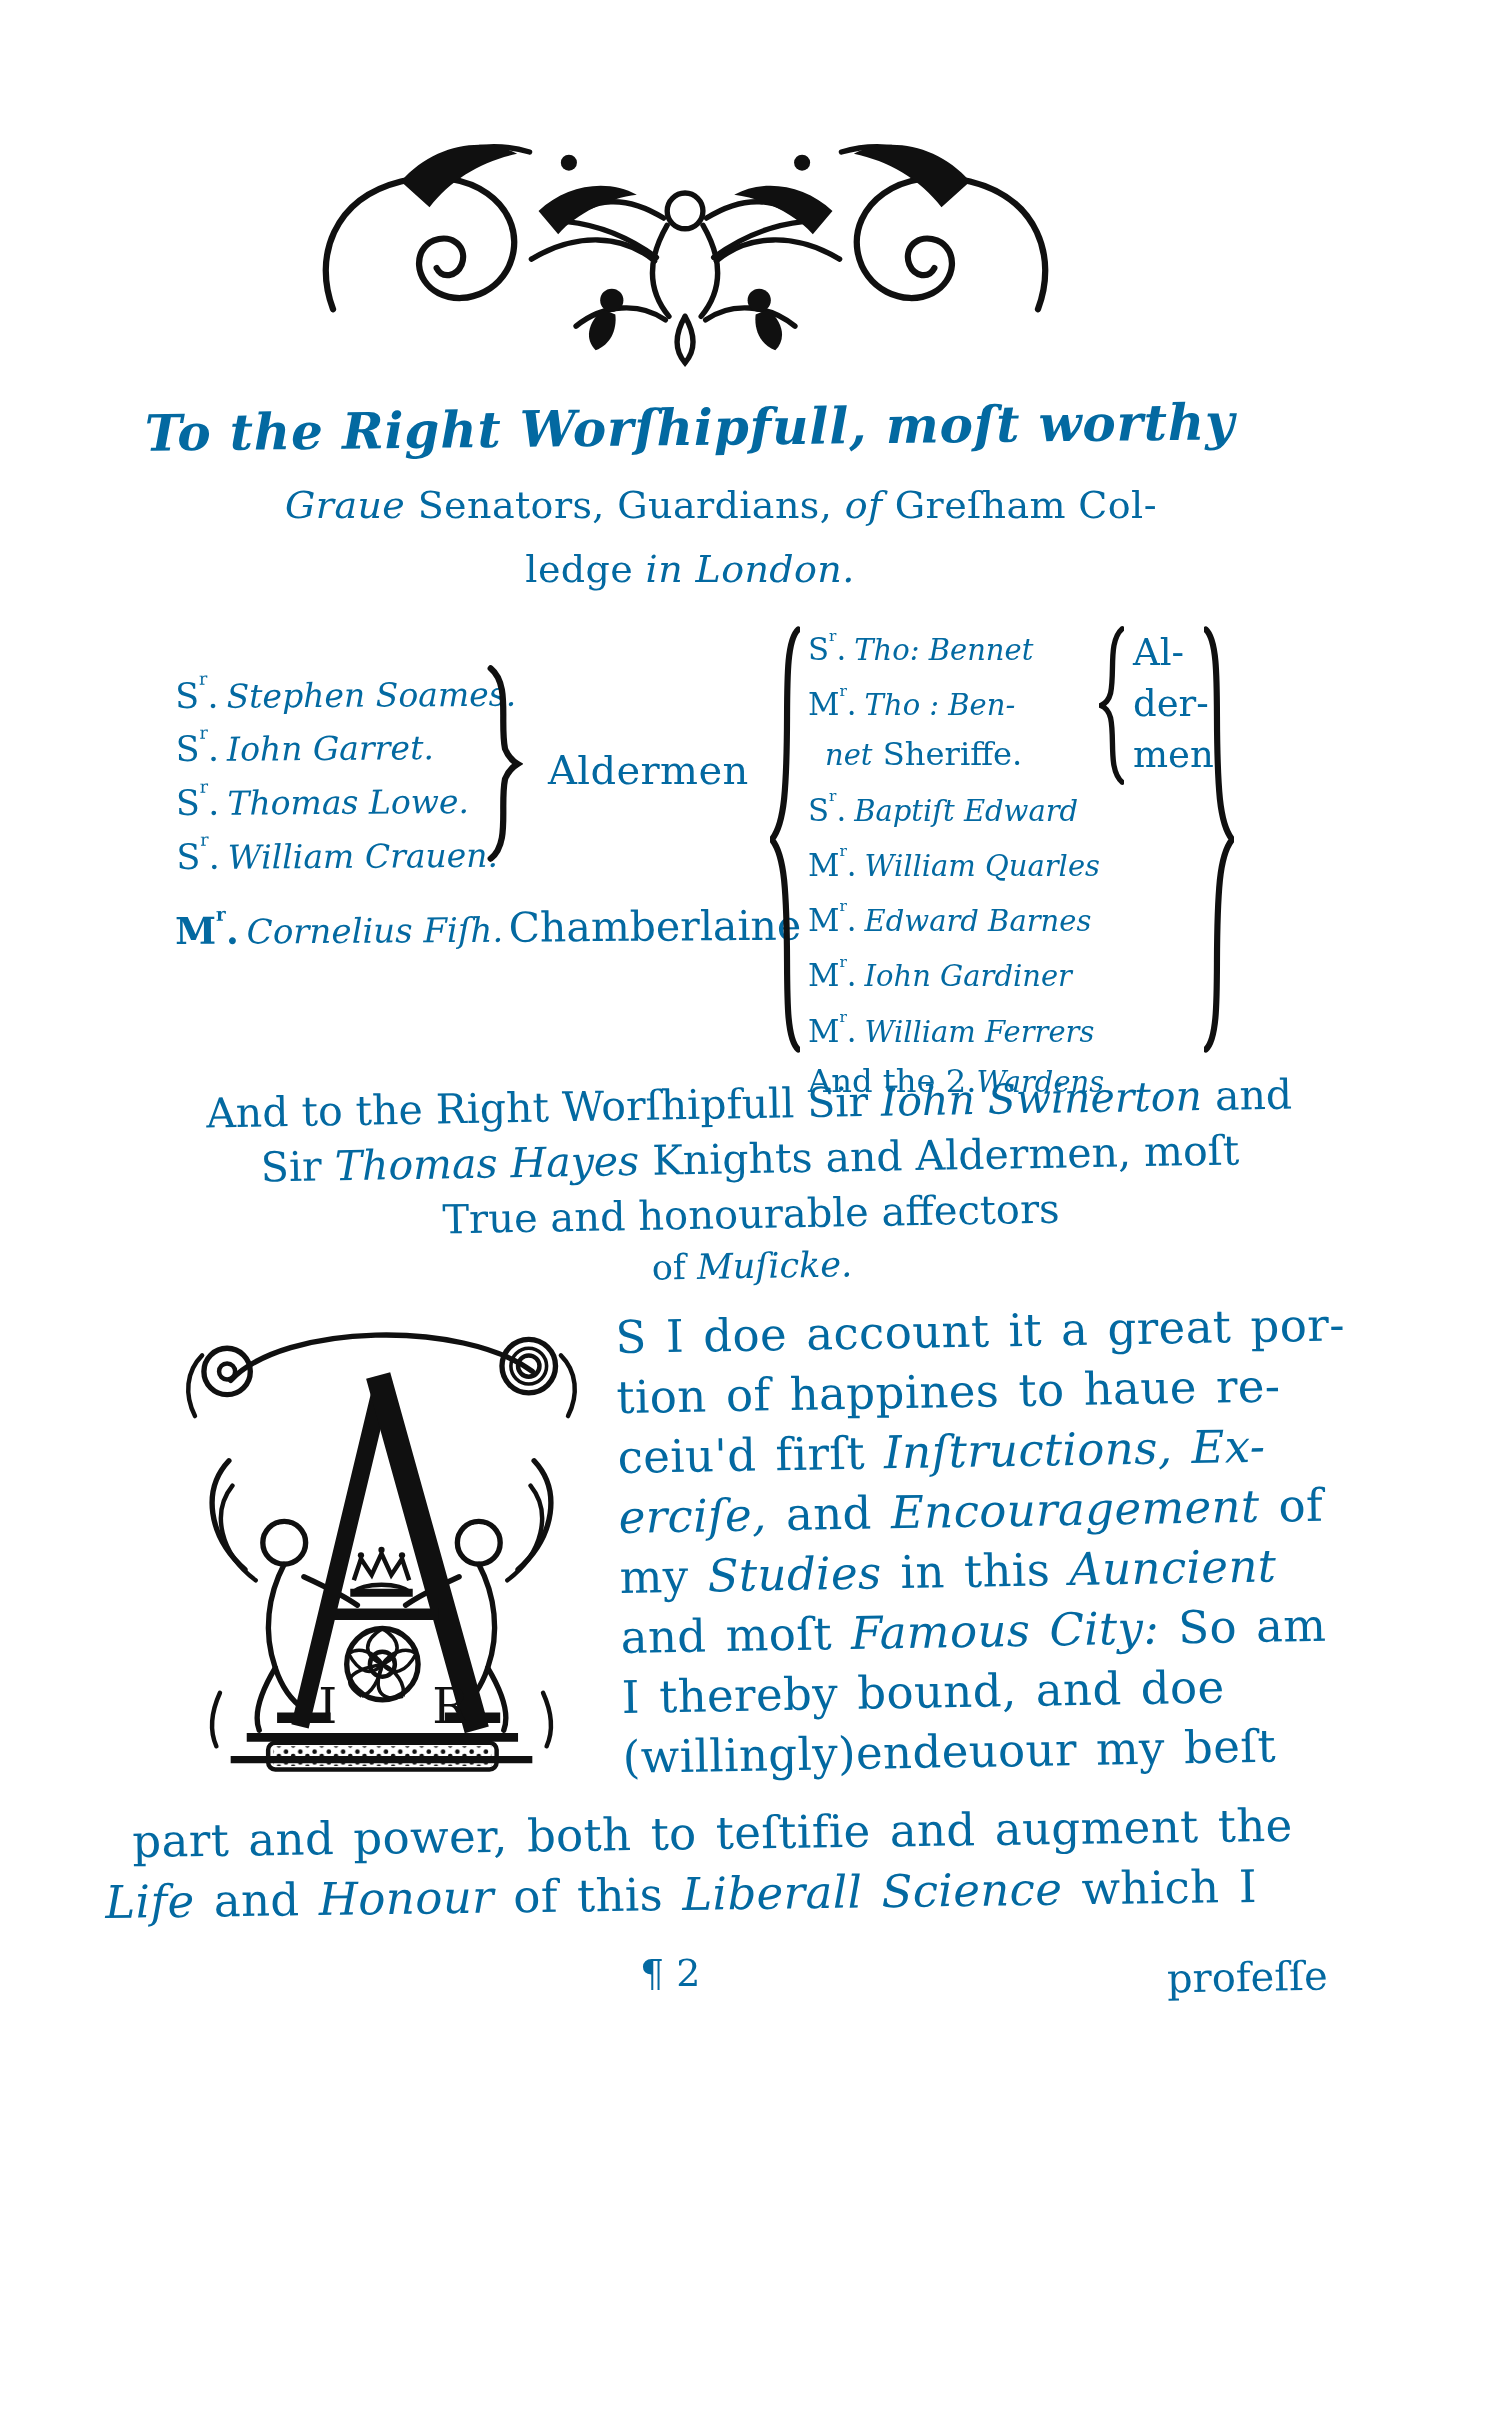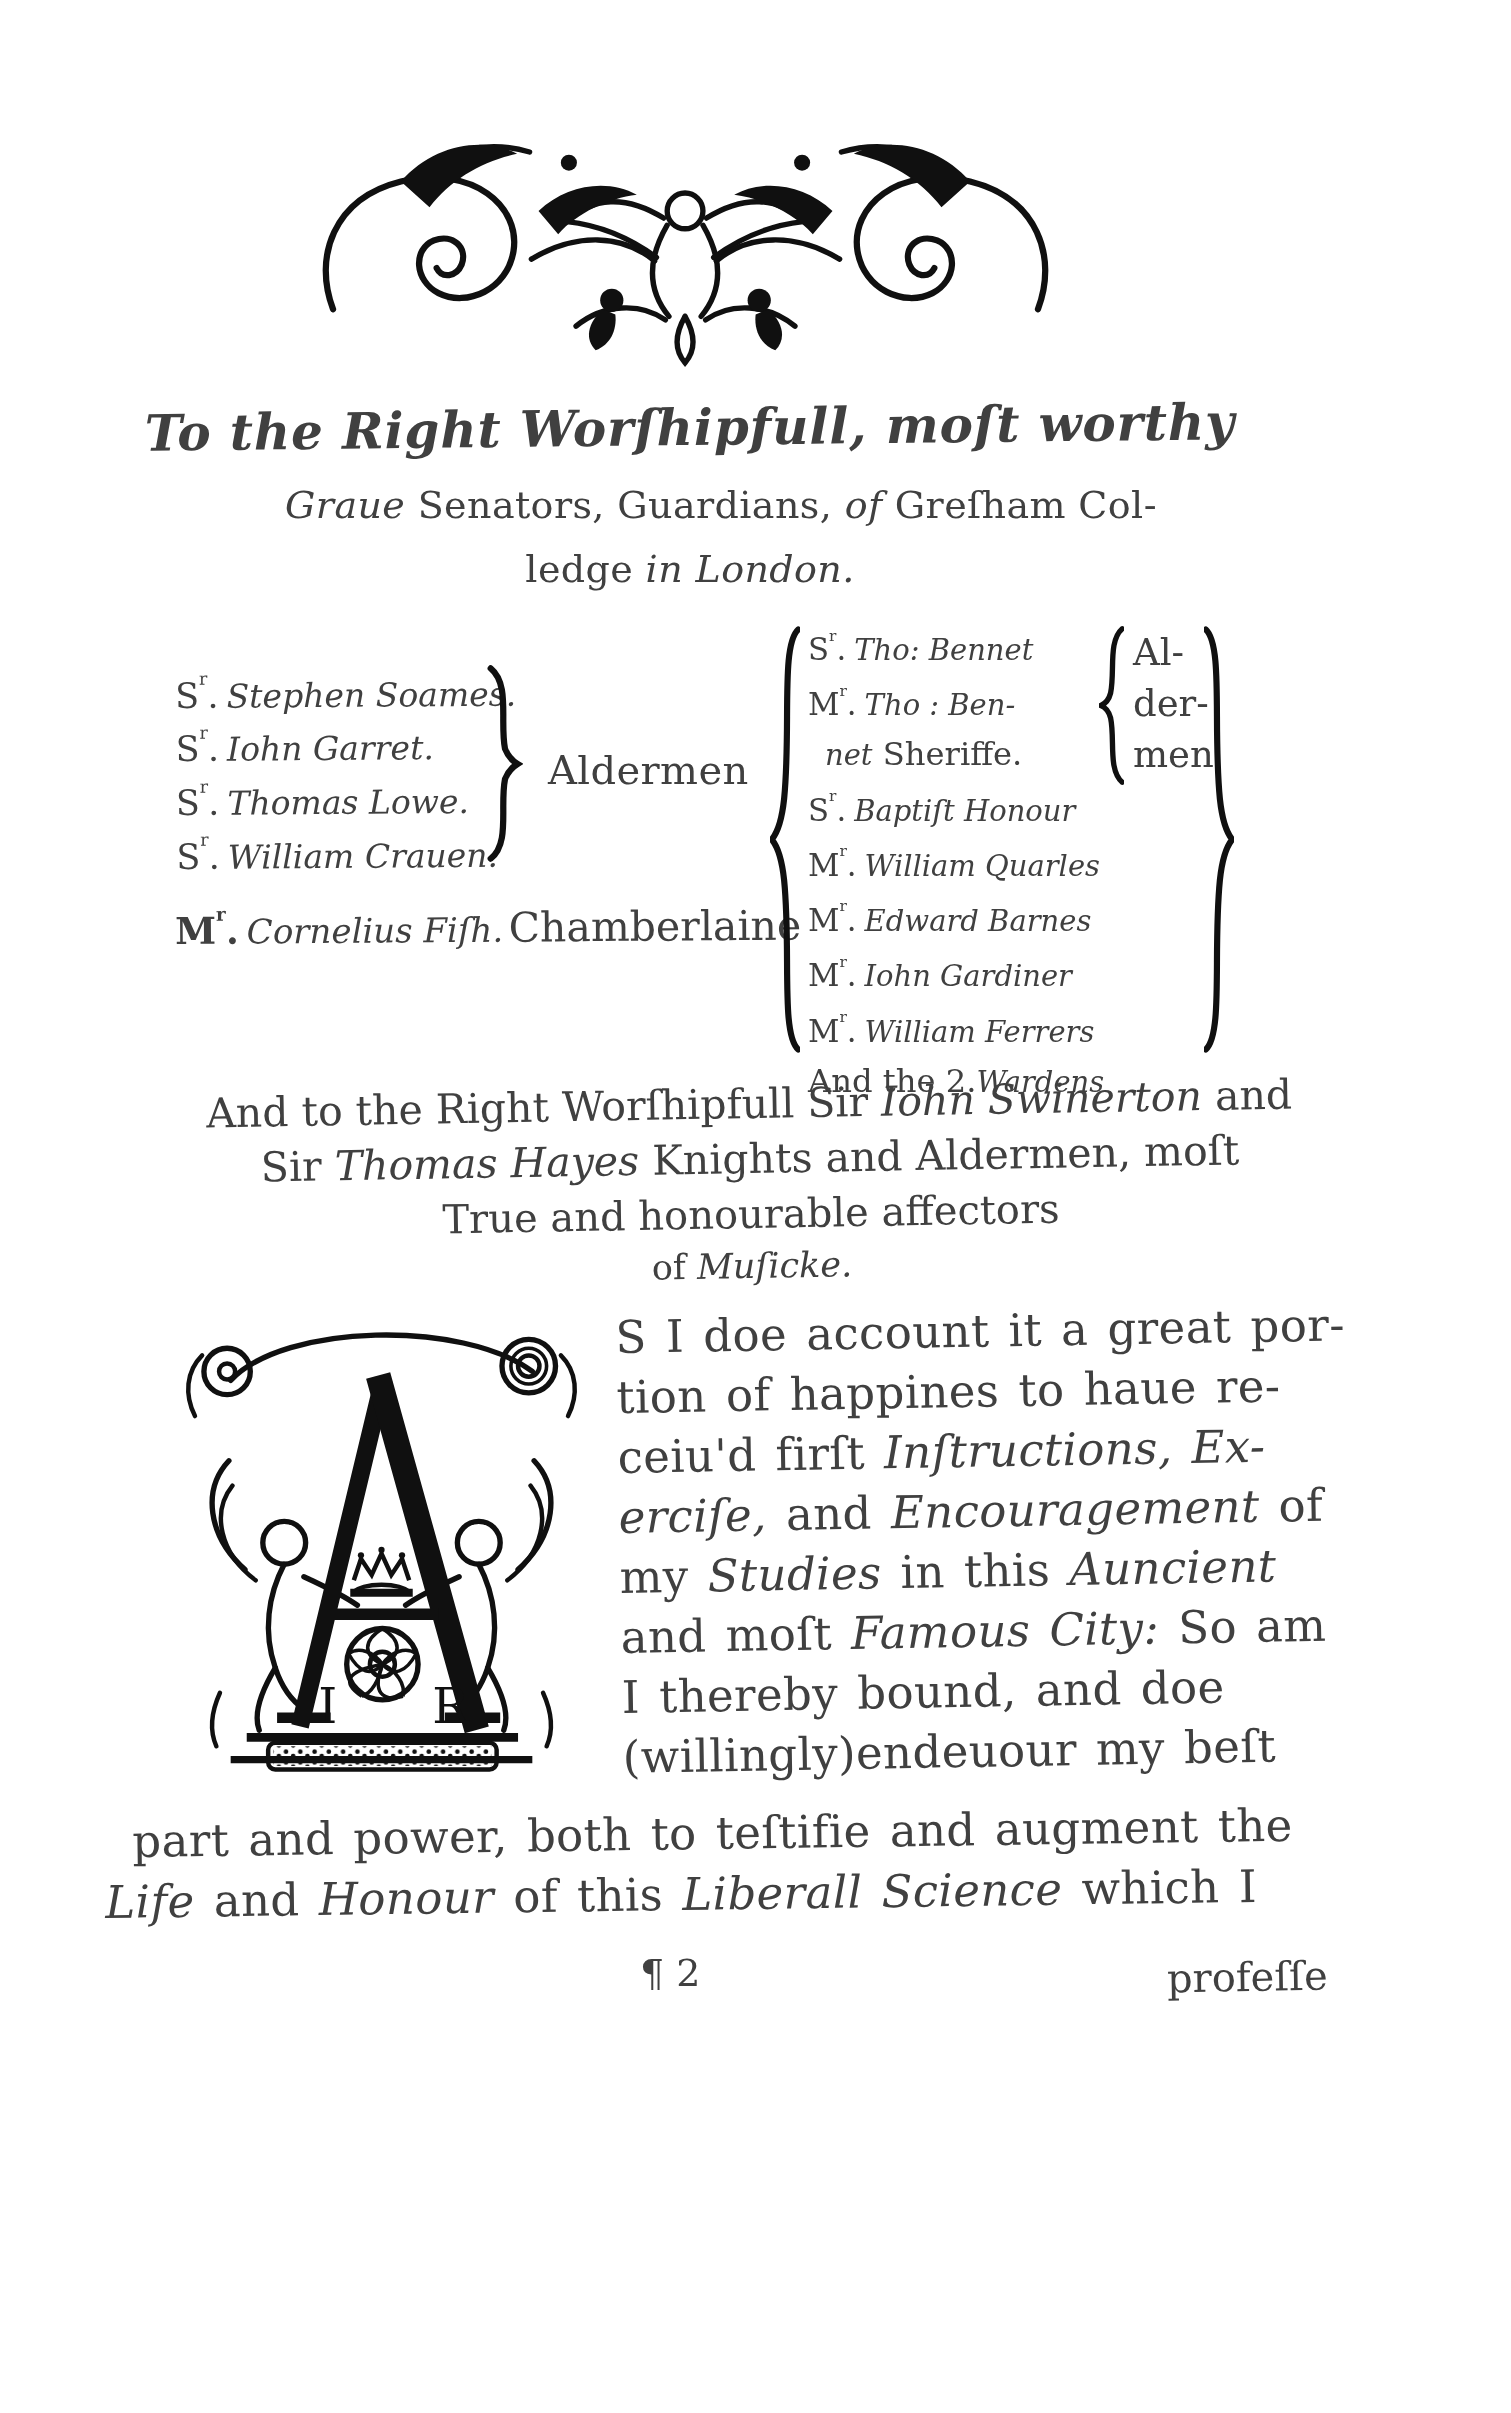--- a/index.html
+++ b/index.html
@@ -1,18 +1,18 @@
 <!DOCTYPE html>
 <html style="font-size:14.3px"><head>
 <meta charset="utf-8">
 <style>
   html,body{margin:0;padding:0;background:#ffffff;}
   #page{
     position:relative;width:1511px;height:2413px;background:#ffffff;
-    color:#404040;font-family:"DejaVu Serif",serif;overflow:hidden;
+    color:#0369a1;font-family:"DejaVu Serif",serif;overflow:hidden;
   }
   .abs{position:absolute;}
   .ita{font-style:italic;}
   .rom{font-style:normal;}
   .nowrap{white-space:nowrap;}
   
   .t1{left:0;top:398px;width:1380px;text-align:center;font-style:italic;font-weight:bold;
       font-size:50px;letter-spacing:0.9px;transform:rotate(-0.6deg);}
   .t2{left:0;top:483px;width:1380px;text-align:center;font-size:38px;letter-spacing:0.4px;padding-left:31px;}
   .t3{left:0;top:547px;width:1380px;text-align:center;font-size:38px;letter-spacing:0.4px;}
@@ -108,21 +108,21 @@
     <span class="pfx"><span>M</span><sup class="ord">r</sup><span>.</span></span><span class="nm">Cornelius Fiſh.</span><span class="office">Chamberlaine</span>
   </div>
 
   <svg class="abs" style="left:770px;top:620px;" width="30" height="439" viewBox="0 0 34 492">
     <path d="M32,8 C12,26 24,120 16,200 C13,228 7,240 2,246 C7,252 13,264 16,292 C24,372 12,466 32,484" stroke="#101010" stroke-width="7" fill="none" stroke-linecap="round"></path>
   </svg>
   <div class="abs rlist">
     <div class="row"><span class="pfx"><span>S</span><sup class="ord">r</sup><span>.</span></span><span class="nm">Tho: Bennet</span><span class="tr"></span><span class="ur"></span></div>
     <div class="row"><span class="pfx"><span>M</span><sup class="ord">r</sup><span>.</span></span><span class="nm">Tho : Ben-</span><span class="tr"></span><span class="ur"></span></div>
     <div class="row"><span class="nm noml">net</span><span class="tr"> Sheriffe.</span></div>
-    <div class="row"><span class="pfx"><span>S</span><sup class="ord">r</sup><span>.</span></span><span class="nm">Baptiſt Honour</span></div>
+    <div class="row"><span class="pfx"><span>S</span><sup class="ord">r</sup><span>.</span></span><span class="nm">Baptiſt Edward</span></div>
     <div class="row"><span class="pfx"><span>M</span><sup class="ord">r</sup><span>.</span></span><span class="nm">William Quarles</span></div>
     <div class="row"><span class="pfx"><span>M</span><sup class="ord">r</sup><span>.</span></span><span class="nm">Edward Barnes</span></div>
     <div class="row"><span class="pfx"><span>M</span><sup class="ord">r</sup><span>.</span></span><span class="nm">Iohn Gardiner</span></div>
     <div class="row"><span class="pfx"><span>M</span><sup class="ord">r</sup><span>.</span></span><span class="nm">William Ferrers</span></div>
     <div class="row"><span class="tr">And the 2.</span><span class="ur">Wardens</span></div>
   </div>
   <svg class="abs" style="left:1099px;top:625px;" width="25" height="161" viewBox="0 0 28 180">
     <path d="M26,4 C10,18 18,52 13,76 C11,84 7,88 2,90 C7,92 11,96 13,104 C18,128 10,162 26,176" stroke="#101010" stroke-width="6" fill="none" stroke-linecap="round"></path>
   </svg>
   <div class="abs grouplabel">

